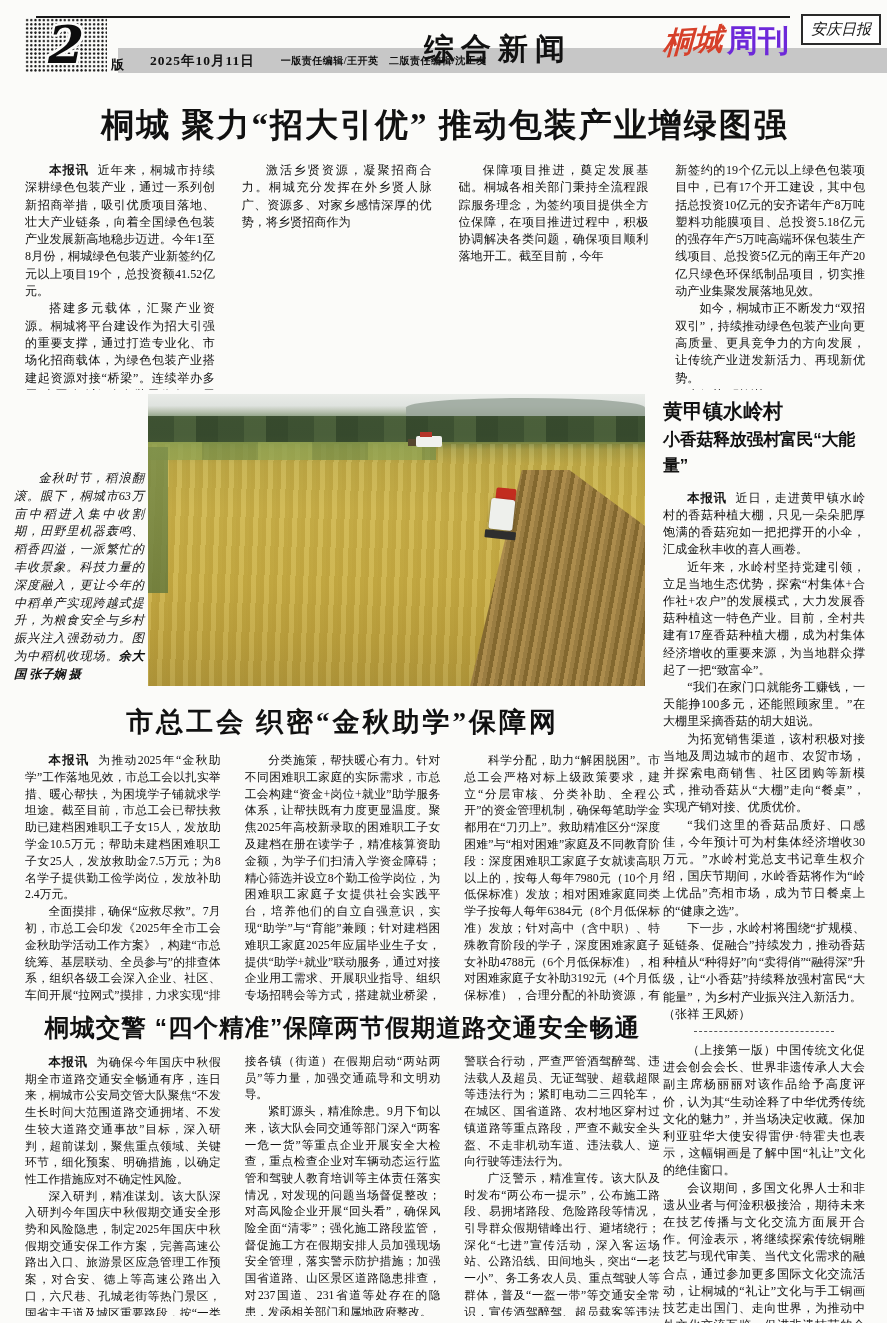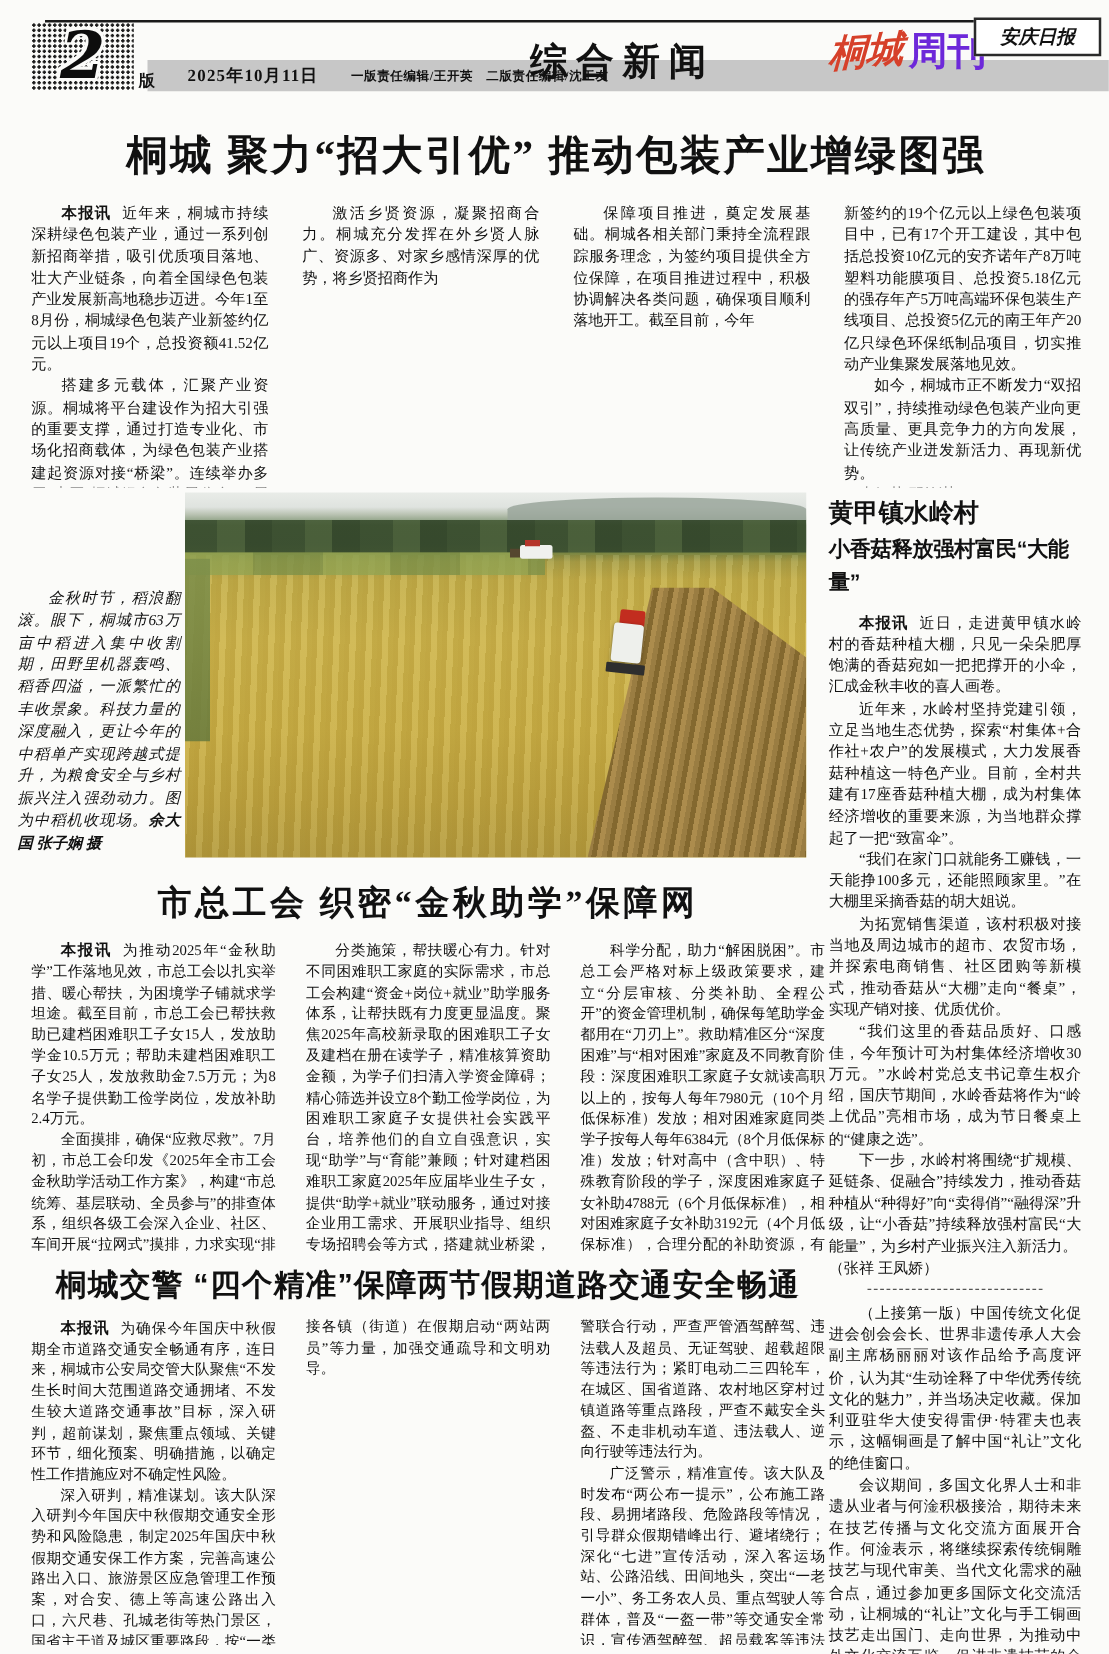--- a/index.html
+++ b/index.html
@@ -14,21 +14,21 @@
     text-shadow:-2px 0 0 #fbfbf9,2px 0 0 #fbfbf9,0 -2px 0 #fbfbf9,0 2px 0 #fbfbf9,-2px -2px 0 #fbfbf9,2px 2px 0 #fbfbf9,-2px 2px 0 #fbfbf9,2px -2px 0 #fbfbf9;}
   .ban{position:absolute;left:111px;top:56px;font-size:13px;font-weight:bold;z-index:3;}
   .top-rule{position:absolute;left:36px;top:16px;width:754px;height:2px;background:#1a1a1a;}
   .gray-band{position:absolute;left:118px;top:48px;width:779px;height:25px;background:#c7c7c7;display:flex;align-items:center;gap:26px;padding-left:32px;box-sizing:border-box;}
   .gray-band .date{font-size:13.5px;font-weight:bold;letter-spacing:1px;}
   .gray-band .editors{font-size:10px;font-weight:bold;letter-spacing:.5px;}
   .section{position:absolute;left:408px;top:29px;font-family:"Liberation Sans","DejaVu Sans",sans-serif;font-weight:bold;font-size:30px;letter-spacing:7px;z-index:2;margin-left:16px;}
   .brand{position:absolute;right:98px;top:20px;z-index:2;white-space:nowrap;}
   .brand .brand-script{display:inline-block;font-size:30px;color:#d6402a;font-style:italic;font-weight:bold;transform:rotate(-4deg) skewX(-6deg);margin-right:4px;}
   .brand .brand-bold{font-family:"Liberation Sans","DejaVu Sans",sans-serif;font-size:31px;font-weight:bold;color:#6d28d9;}
-  .masthead{position:absolute;right:6px;top:14px;border:2px solid #2a2a2a;background:#fff;padding:4px 19px;font-size:15px;font-weight:bold;font-style:italic;z-index:3;margin-left:28px;}
+  .masthead{position:absolute;right:6px;top:14px;border:2px solid #2a2a2a;background:#fff;padding:4px 8px;font-size:15px;font-weight:normal;font-style:italic;z-index:3;margin-left:28px;}
 
   
   .cols{display:flex;}
   .col{flex:1;overflow:hidden;}
   .col p, .caption, .sidebar p{font-size:12.1px;line-height:17.3px;text-align:justify;word-break:break-all;margin:0;text-indent:2em;}
   .col p.cont{text-indent:0;}
   .lead{margin-right:.7em;font-weight:bold;font-family:"Liberation Sans","DejaVu Sans",sans-serif;font-size:12.3px;}
   .byline{text-align:right;padding-right:12px;text-indent:0 !important;}
   .byline-inline{float:right;}
 
@@ -162,20 +162,21 @@
 
   <section class="a3">
     <h2>桐城交警 “四个精准”保障两节假期道路交通安全畅通</h2>
     <div class="cols cols3">
       <div class="col">
         <p><b class="lead">本报讯</b><span>为确保今年国庆中秋假期全市道路交通安全畅通有序，连日来，桐城市公安局交管大队聚焦“不发生长时间大范围道路交通拥堵、不发生较大道路交通事故”目标，深入研判，超前谋划，聚焦重点领域、关键环节，细化预案、明确措施，以确定性工作措施应对不确定性风险。</span></p>
         <p>深入研判，精准谋划。该大队深入研判今年国庆中秋假期交通安全形势和风险隐患，制定2025年国庆中秋假期交通安保工作方案，完善高速公路出入口、旅游景区应急管理工作预案，对合安、德上等高速公路出入口，六尺巷、孔城老街等热门景区，国省主干道及城区重要路段，按“一类一策、一景一策”要求，将具体任务明确到单位、压实到岗位；对</p>
       </div>
       <div class="col">
         <p class="cont">接各镇（街道）在假期启动“两站两员”等力量，加强交通疏导和文明劝导。</p>
+        <p>紧盯源头，精准除患。9月下旬以来，该大队会同交通等部门深入“两客一危一货”等重点企业开展安全大检查，重点检查企业对车辆动态运行监管和驾驶人教育培训等主体责任落实情况，对发现的问题当场督促整改；对高风险企业开展“回头看”，确保风险全面“清零”；强化施工路段监管，督促施工方在假期安排人员加强现场安全管理，落实警示防护措施；加强国省道路、山区景区道路隐患排查，对237国道、231省道等处存在的隐患，发函相关部门和属地政府整改。</p>
 
       </div>
       <div class="col">
         <p class="cont">警联合行动，严查严管酒驾醉驾、违法载人及超员、无证驾驶、超载超限等违法行为；紧盯电动二三四轮车，在城区、国省道路、农村地区穿村过镇道路等重点路段，严查不戴安全头盔、不走非机动车道、违法载人、逆向行驶等违法行为。</p>
         <p><span>广泛警示，精准宣传。该大队及时发布“两公布一提示”，公布施工路段、易拥堵路段、危险路段等情况，引导群众假期错峰出行、避堵绕行；深化“七进”宣传活动，深入客运场站、公路沿线、田间地头，突出“一老一小”、务工务农人员、重点驾驶人等群体，普及“一盔一带”等交通安全常识，宣传酒驾醉驾、超员载客等违法行为的严重危害和后果，着力提升群众守法意识和“知危险、会避险”能力水平。</span></p>
       </div>
     </div>
   </section>
 
   <aside class="sidebar">

